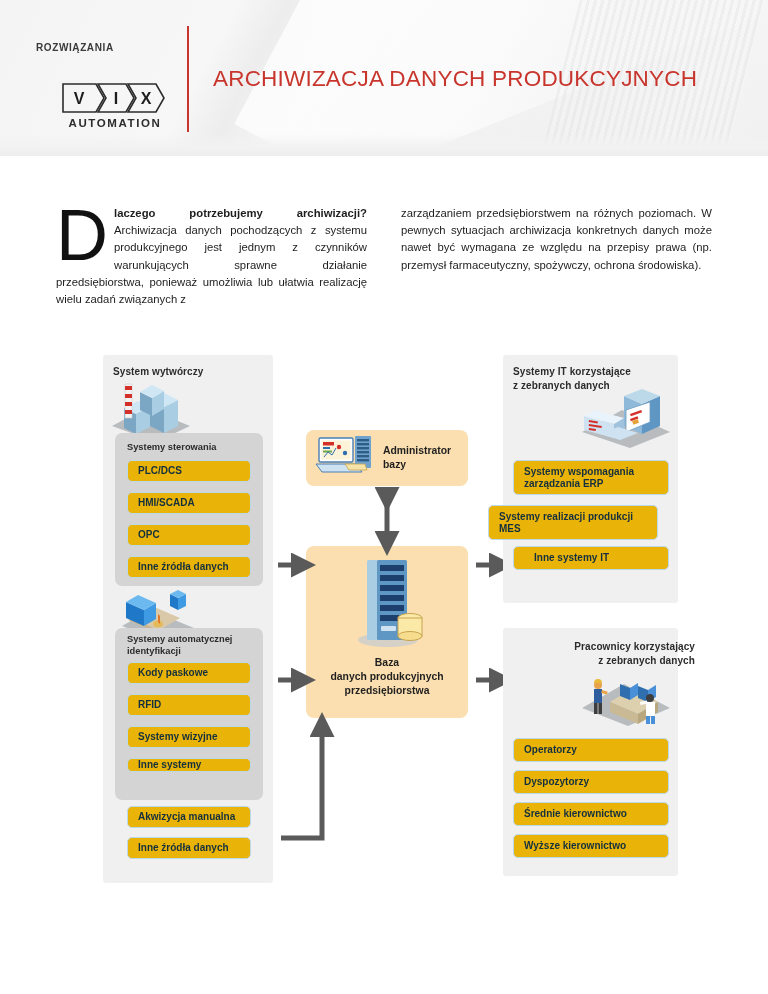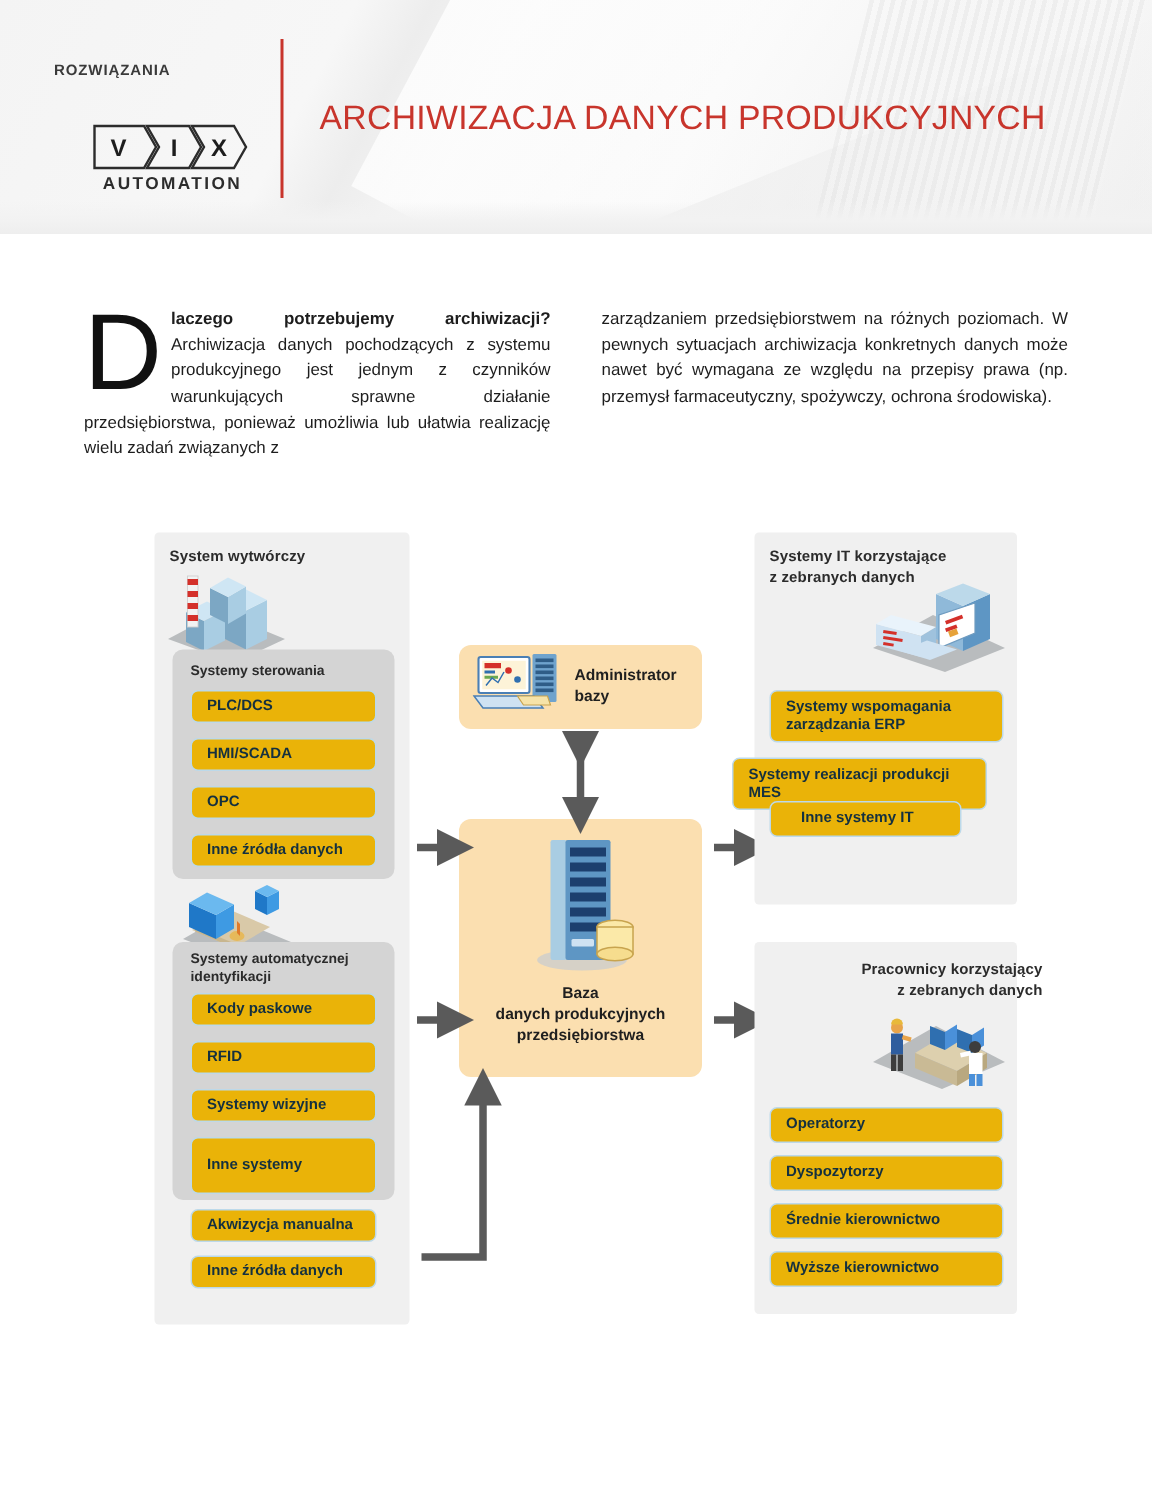--- a/index.html
+++ b/index.html
@@ -263,21 +263,21 @@
     <polygon points="52,6 52,18 60,22 60,10" fill="#1f78c8"></polygon>
     <polygon points="60,10 60,22 68,18 68,6" fill="#3e9ae3"></polygon>
     <polygon points="52,6 60,10 68,6 60,2" fill="#6bb9ef"></polygon>
   </svg>
 
   <div class="group-box" style="left:115px; top:278px; width:148px; height:172px;"></div>
   <div class="group-label" style="left:127px; top:284px; width:124px;">Systemy automatycznej identyfikacji</div>
   <div class="chip" style="left:127px; top:312px; width:124px; height:22px;">Kody paskowe</div>
   <div class="chip" style="left:127px; top:344px; width:124px; height:22px;">RFID</div>
   <div class="chip" style="left:127px; top:376px; width:124px; height:22px;">Systemy wizyjne</div>
-  <div class="chip" style="left:127px; top:408px; width:124px; height:38px;">Inne systemy</div>
+  <div class="chip" style="left:127px; top:408px; width:124px; height:14px;">Inne systemy</div>
 
   <div class="chip" style="left:127px; top:456px; width:124px; height:22px;">Akwizycja manualna</div>
   <div class="chip" style="left:127px; top:487px; width:124px; height:22px;">Inne źródła danych</div>
 
   <div class="center-box" style="left:306px; top:80px; width:162px; height:56px;"></div>
   <svg style="position:absolute; left:315px; top:84px;" width="60" height="48" viewBox="0 0 60 48">
     <rect x="4" y="4" width="34" height="24" rx="1.5" fill="#ffffff" stroke="#4a7fb5" stroke-width="1.4"></rect>
     <rect x="6.5" y="6.5" width="29" height="19" fill="#fdf3d8"></rect>
     <rect x="8" y="8" width="11" height="3.5" fill="#d4302a"></rect>
     <rect x="8" y="13" width="7" height="2" fill="#2f6fb0"></rect>
@@ -369,21 +369,21 @@
     <polygon points="50,22 50,44 74,34 74,14" fill="#ffffff" stroke="#6f9cc0" stroke-width="0.8"></polygon>
     <g fill="#d4302a">
       <rect x="54" y="26" width="12" height="2.5" transform="rotate(-20 54 26)"></rect>
       <rect x="54" y="31" width="8" height="2.5" transform="rotate(-20 54 31)"></rect>
     </g>
     <rect x="56" y="33" width="6" height="4" fill="#e6a23a" transform="rotate(-20 56 33)"></rect>
     <polygon points="24,46 44,52 62,45 42,39" fill="#cfe2f2"></polygon>
   </svg>
   <div class="chip two-line" style="left:513px; top:110px; width:156px; height:35px;">Systemy wspomagania zarządzania ERP</div>
   <div class="chip two-line" style="left:488px; top:155px; width:170px; height:35px;">Systemy realizacji produkcji MES</div>
-  <div class="chip" style="left:513px; top:184px; width:128px; height:24px;padding-left:20px;">Inne systemy IT</div>
+  <div class="chip" style="left:513px; top:196px; width:156px; height:24px;padding-left:20px;">Inne systemy IT</div>
 
   <div class="panel" style="left:503px; top:278px; width:175px; height:248px;"></div>
   <div class="panel-title" style="left:535px; top:290px; width:160px;text-align:right;">
     <span>Pracownicy korzystający</span><br>
     <span>z zebranych danych</span>
   </div>
   <svg style="position:absolute; left:576px; top:312px;" width="100" height="66" viewBox="0 0 100 66">
     <polygon points="6,46 48,22 94,46 52,64" fill="#b9bcbe"></polygon>
     <polygon points="34,40 54,28 82,40 62,52" fill="#ddd0ae"></polygon>
     <polygon points="34,40 34,50 62,62 62,52" fill="#c9ba95"></polygon>

